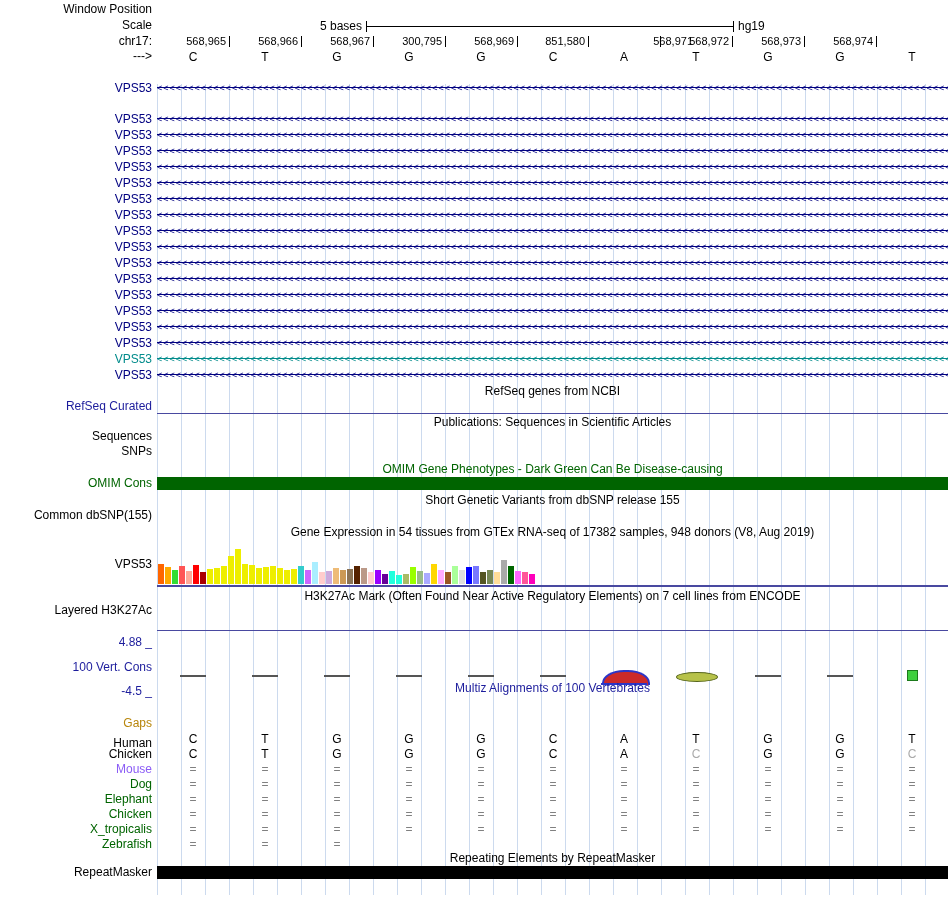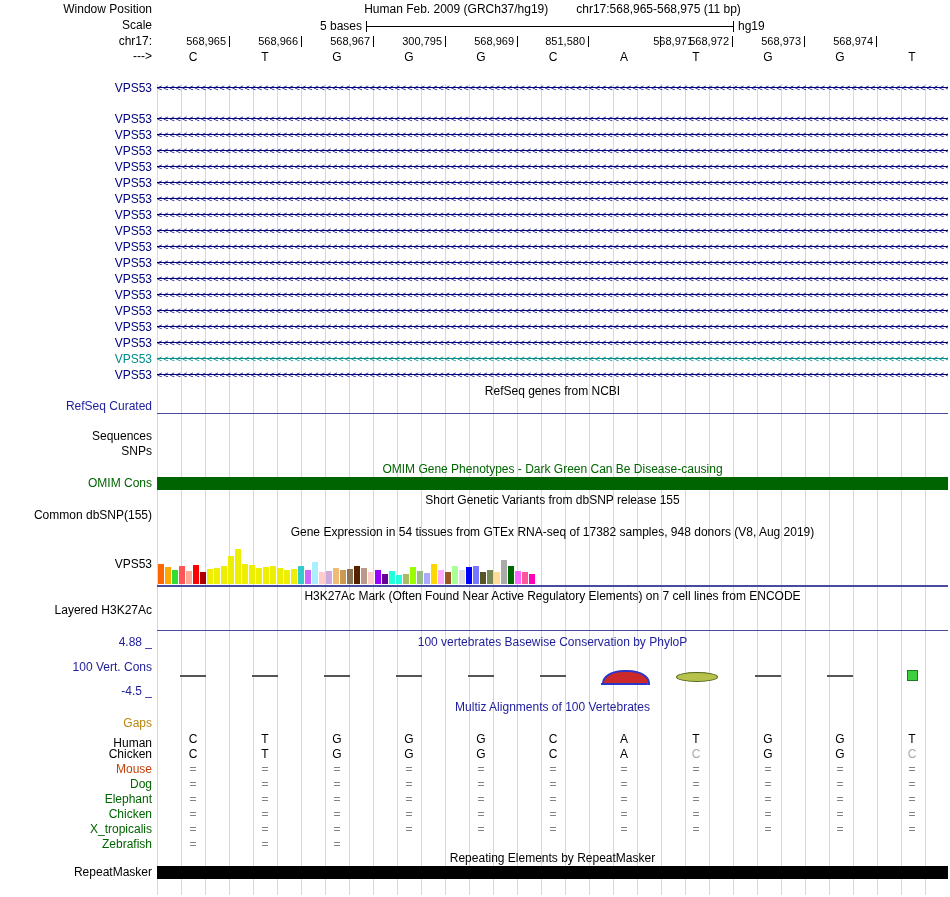--- a/index.html
+++ b/index.html
@@ -51,23 +51,20 @@
       <div style="position: absolute; left: 781px; top: 84px; width: 1px; height: 811px; background: var(--guide);"></div>
       <div style="position: absolute; left: 805px; top: 84px; width: 1px; height: 811px; background: var(--guide);"></div>
       <div style="position: absolute; left: 829px; top: 84px; width: 1px; height: 811px; background: var(--guide);"></div>
       <div style="position: absolute; left: 853px; top: 84px; width: 1px; height: 811px; background: var(--guide);"></div>
       <div style="position: absolute; left: 877px; top: 84px; width: 1px; height: 811px; background: var(--guide);"></div>
       <div style="position: absolute; left: 901px; top: 84px; width: 1px; height: 811px; background: var(--guide);"></div>
       <div style="position: absolute; left: 925px; top: 84px; width: 1px; height: 811px; background: var(--guide);"></div>
     </div>
 
   <div class="lbl" style="top:3px">Window Position</div>
-  <div class="ttl" style="top:3px">
-    <span style="margin-right:28px">Human Feb. 2009 (GRCh37/hg19)</span><span>chr17:568,965-568,975 (11 bp)</span>
-  </div>
 
   <div class="lbl" style="top:19px">Scale</div>
   <div style="position:absolute;left:300px;top:19px;width:62px;text-align:right">5 bases</div>
   <div id="scaleline"></div>
   <div style="position:absolute;left:738px;top:19px">hg19</div>
 
   <div class="lbl" style="top:35px">chr17:</div>
   <div id="coords">
       <div style="position: absolute; left: 153px; top: 35px; width: 73px; text-align: right; font-size: 11px;">568,965</div>
       <div style="position: absolute; left: 229px; top: 36px; width: 1px; height: 11px; background: rgb(0, 0, 0);"></div>
@@ -196,20 +193,21 @@
       <div style="position: absolute; left: 157px; top: 367px; width: 791px; height: 16px; overflow: hidden;">
         <div style="position: absolute; left: 0px; top: 7px; width: 100%; height: 1px; background: rgb(0, 0, 128);"></div>
         <div style="position: absolute; inset: 0px; font-size: 9px; letter-spacing: 1px; line-height: 16px; white-space: nowrap; color: rgb(0, 0, 128);">&lt;&lt;&lt;&lt;&lt;&lt;&lt;&lt;&lt;&lt;&lt;&lt;&lt;&lt;&lt;&lt;&lt;&lt;&lt;&lt;&lt;&lt;&lt;&lt;&lt;&lt;&lt;&lt;&lt;&lt;&lt;&lt;&lt;&lt;&lt;&lt;&lt;&lt;&lt;&lt;&lt;&lt;&lt;&lt;&lt;&lt;&lt;&lt;&lt;&lt;&lt;&lt;&lt;&lt;&lt;&lt;&lt;&lt;&lt;&lt;&lt;&lt;&lt;&lt;&lt;&lt;&lt;&lt;&lt;&lt;&lt;&lt;&lt;&lt;&lt;&lt;&lt;&lt;&lt;&lt;&lt;&lt;&lt;&lt;&lt;&lt;&lt;&lt;&lt;&lt;&lt;&lt;&lt;&lt;&lt;&lt;&lt;&lt;&lt;&lt;&lt;&lt;&lt;&lt;&lt;&lt;&lt;&lt;&lt;&lt;&lt;&lt;&lt;&lt;&lt;&lt;&lt;&lt;&lt;&lt;&lt;&lt;&lt;&lt;&lt;&lt;&lt;&lt;&lt;&lt;&lt;&lt;&lt;&lt;&lt;&lt;&lt;&lt;&lt;&lt;&lt;&lt;&lt;&lt;&lt;&lt;&lt;&lt;&lt;&lt;&lt;&lt;&lt;&lt;&lt;&lt;&lt;&lt;&lt;&lt;</div>
       </div>
     </div>
 
   <div class="ttl" style="top:385px">RefSeq genes from NCBI</div>
   <div class="lbl navy" style="top:400px">RefSeq Curated</div>
   <div class="sep" style="top:413px"></div>
 
+  <div class="ttl" style="top:416px">Publications: Sequences in Scientific Articles</div>
   <div class="lbl" style="top:430px">Sequences</div>
   <div class="lbl" style="top:445px">SNPs</div>
 
   <div class="ttl green" style="top:463px">OMIM Gene Phenotypes - Dark Green Can Be Disease-causing</div>
   <div class="fullbar" style="top:477px;background:var(--green)"></div>
   <div class="lbl green" style="top:477px">OMIM Cons</div>
 
   <div class="ttl" style="top:494px">Short Genetic Variants from dbSNP release 155</div>
   <div class="lbl" style="top:509px">Common dbSNP(155)</div>
 
@@ -271,39 +269,38 @@
       <div style="position: absolute; left: 529px; top: 574px; width: 6px; height: 10px; background: rgb(255, 0, 187);"></div>
     </div>
   <div class="lbl" style="top:558px">VPS53</div>
   <div class="sep" style="top:585px;height:2px"></div>
 
   <div class="ttl" style="top:590px">H3K27Ac Mark (Often Found Near Active Regulatory Elements) on 7 cell lines from ENCODE</div>
   <div class="lbl" style="top:604px">Layered H3K27Ac</div>
   <div class="sep" style="top:630px"></div>
 
   <div class="lbl navy" style="top:636px">4.88 _</div>
-  <div class="ttl navy" style="top:636px">100 vertebrates Basewise Conservation by PhyloP</div>
   <div class="lbl navy" style="top:661px">100 Vert. Cons</div>
   <div class="lbl navy" style="top:685px">-4.5 _</div>
   <div id="cons-marks">
       <div style="position: absolute; left: 180px; top: 675px; width: 26px; height: 2px; background: rgb(85, 85, 85);"></div>
       <div style="position: absolute; left: 252px; top: 675px; width: 26px; height: 2px; background: rgb(85, 85, 85);"></div>
       <div style="position: absolute; left: 324px; top: 675px; width: 26px; height: 2px; background: rgb(85, 85, 85);"></div>
       <div style="position: absolute; left: 396px; top: 675px; width: 26px; height: 2px; background: rgb(85, 85, 85);"></div>
       <div style="position: absolute; left: 468px; top: 675px; width: 26px; height: 2px; background: rgb(85, 85, 85);"></div>
       <div style="position: absolute; left: 540px; top: 675px; width: 26px; height: 2px; background: rgb(85, 85, 85);"></div>
       <div style="position: absolute; left: 602px; top: 670px; width: 44px; height: 13px; background: rgb(204, 42, 42); border-top: 2px solid rgb(43, 53, 200); border-right: 2px solid rgb(43, 53, 200); border-left: 2px solid rgb(43, 53, 200); border-image: initial; border-bottom: none; border-radius: 22px 22px 0px 0px / 13px 13px 0px 0px;"></div>
       <div style="position: absolute; left: 601px; top: 683px; width: 46px; height: 2px; background: rgb(43, 53, 200);"></div>
       <div style="position: absolute; left: 676px; top: 672px; width: 40px; height: 8px; background: rgb(183, 194, 74); border: 1px solid rgb(87, 102, 29); border-radius: 50%;"></div>
       <div style="position: absolute; left: 755px; top: 675px; width: 26px; height: 2px; background: rgb(85, 85, 85);"></div>
       <div style="position: absolute; left: 827px; top: 675px; width: 26px; height: 2px; background: rgb(85, 85, 85);"></div>
       <div style="position: absolute; left: 907px; top: 670px; width: 9px; height: 9px; background: rgb(62, 207, 62); border: 1px solid rgb(28, 122, 28);"></div>
     </div>
 
-  <div class="ttl navy" style="top:701px">Multiz Alignments of 100 Vertebrates</div>
+  <div class="ttl navy" style="top:682px">Multiz Alignments of 100 Vertebrates</div>
   <div class="lbl gaps" style="top:717px">Gaps</div>
   <div id="multiz-rows">
       <div style="position: absolute; left: 0px; top: 736px; width: 152px; text-align: right; color: rgb(0, 0, 0);">Human</div>
       <div style="position: absolute; left: 181px; top: 732px; width: 24px; text-align: center; color: rgb(0, 0, 0);">C</div>
       <div style="position: absolute; left: 253px; top: 732px; width: 24px; text-align: center; color: rgb(0, 0, 0);">T</div>
       <div style="position: absolute; left: 325px; top: 732px; width: 24px; text-align: center; color: rgb(0, 0, 0);">G</div>
       <div style="position: absolute; left: 397px; top: 732px; width: 24px; text-align: center; color: rgb(0, 0, 0);">G</div>
       <div style="position: absolute; left: 469px; top: 732px; width: 24px; text-align: center; color: rgb(0, 0, 0);">G</div>
       <div style="position: absolute; left: 541px; top: 732px; width: 24px; text-align: center; color: rgb(0, 0, 0);">C</div>
       <div style="position: absolute; left: 612px; top: 732px; width: 24px; text-align: center; color: rgb(0, 0, 0);">A</div>
@@ -316,21 +313,21 @@
       <div style="position: absolute; left: 253px; top: 747px; width: 24px; text-align: center; color: rgb(0, 0, 0);">T</div>
       <div style="position: absolute; left: 325px; top: 747px; width: 24px; text-align: center; color: rgb(0, 0, 0);">G</div>
       <div style="position: absolute; left: 397px; top: 747px; width: 24px; text-align: center; color: rgb(0, 0, 0);">G</div>
       <div style="position: absolute; left: 469px; top: 747px; width: 24px; text-align: center; color: rgb(0, 0, 0);">G</div>
       <div style="position: absolute; left: 541px; top: 747px; width: 24px; text-align: center; color: rgb(0, 0, 0);">C</div>
       <div style="position: absolute; left: 612px; top: 747px; width: 24px; text-align: center; color: rgb(0, 0, 0);">A</div>
       <div style="position: absolute; left: 684px; top: 747px; width: 24px; text-align: center; color: rgb(170, 170, 170);">C</div>
       <div style="position: absolute; left: 756px; top: 747px; width: 24px; text-align: center; color: rgb(0, 0, 0);">G</div>
       <div style="position: absolute; left: 828px; top: 747px; width: 24px; text-align: center; color: rgb(0, 0, 0);">G</div>
       <div style="position: absolute; left: 900px; top: 747px; width: 24px; text-align: center; color: rgb(170, 170, 170);">C</div>
-      <div style="position: absolute; left: 0px; top: 762px; width: 152px; text-align: right; color: #c2410c;">Mouse</div>
+      <div style="position: absolute; left: 0px; top: 762px; width: 152px; text-align: right; color: #8b5cf6;">Mouse</div>
       <div style="position: absolute; left: 181px; top: 762px; width: 24px; text-align: center; color: rgb(128, 128, 128);">=</div>
       <div style="position: absolute; left: 253px; top: 762px; width: 24px; text-align: center; color: rgb(128, 128, 128);">=</div>
       <div style="position: absolute; left: 325px; top: 762px; width: 24px; text-align: center; color: rgb(128, 128, 128);">=</div>
       <div style="position: absolute; left: 397px; top: 762px; width: 24px; text-align: center; color: rgb(128, 128, 128);">=</div>
       <div style="position: absolute; left: 469px; top: 762px; width: 24px; text-align: center; color: rgb(128, 128, 128);">=</div>
       <div style="position: absolute; left: 541px; top: 762px; width: 24px; text-align: center; color: rgb(128, 128, 128);">=</div>
       <div style="position: absolute; left: 612px; top: 762px; width: 24px; text-align: center; color: rgb(128, 128, 128);">=</div>
       <div style="position: absolute; left: 684px; top: 762px; width: 24px; text-align: center; color: rgb(128, 128, 128);">=</div>
       <div style="position: absolute; left: 756px; top: 762px; width: 24px; text-align: center; color: rgb(128, 128, 128);">=</div>
       <div style="position: absolute; left: 828px; top: 762px; width: 24px; text-align: center; color: rgb(128, 128, 128);">=</div>

